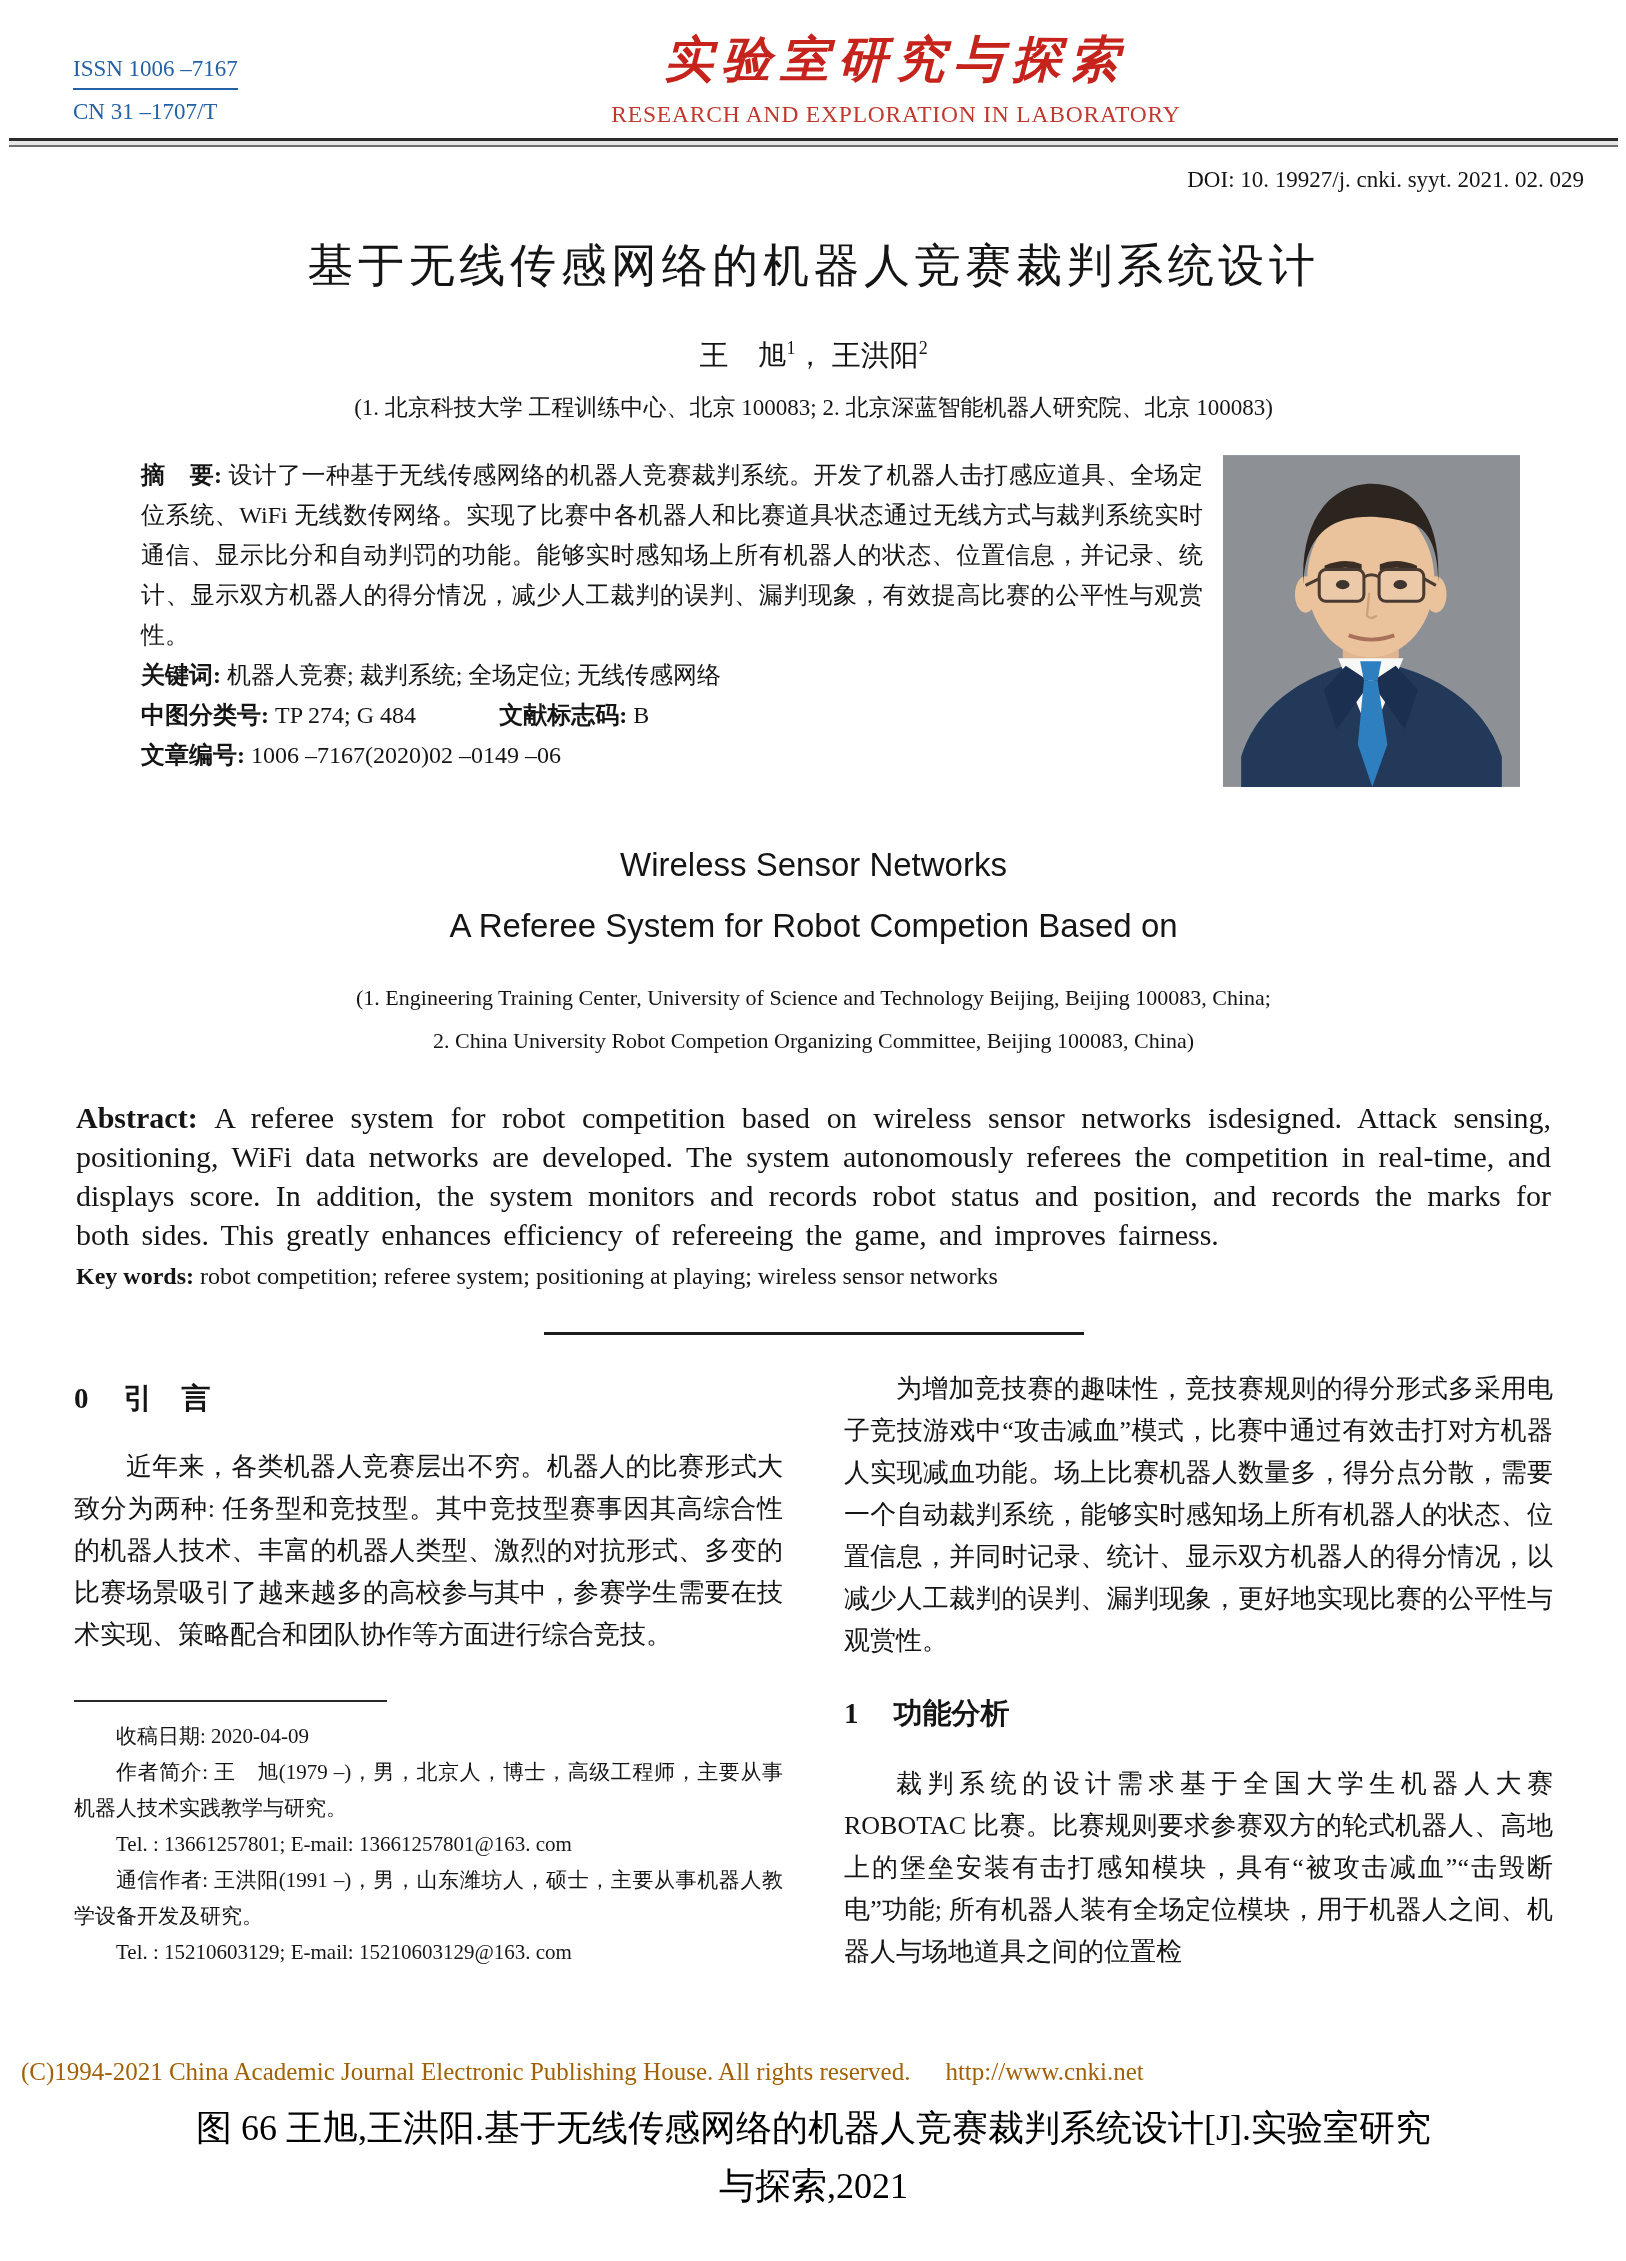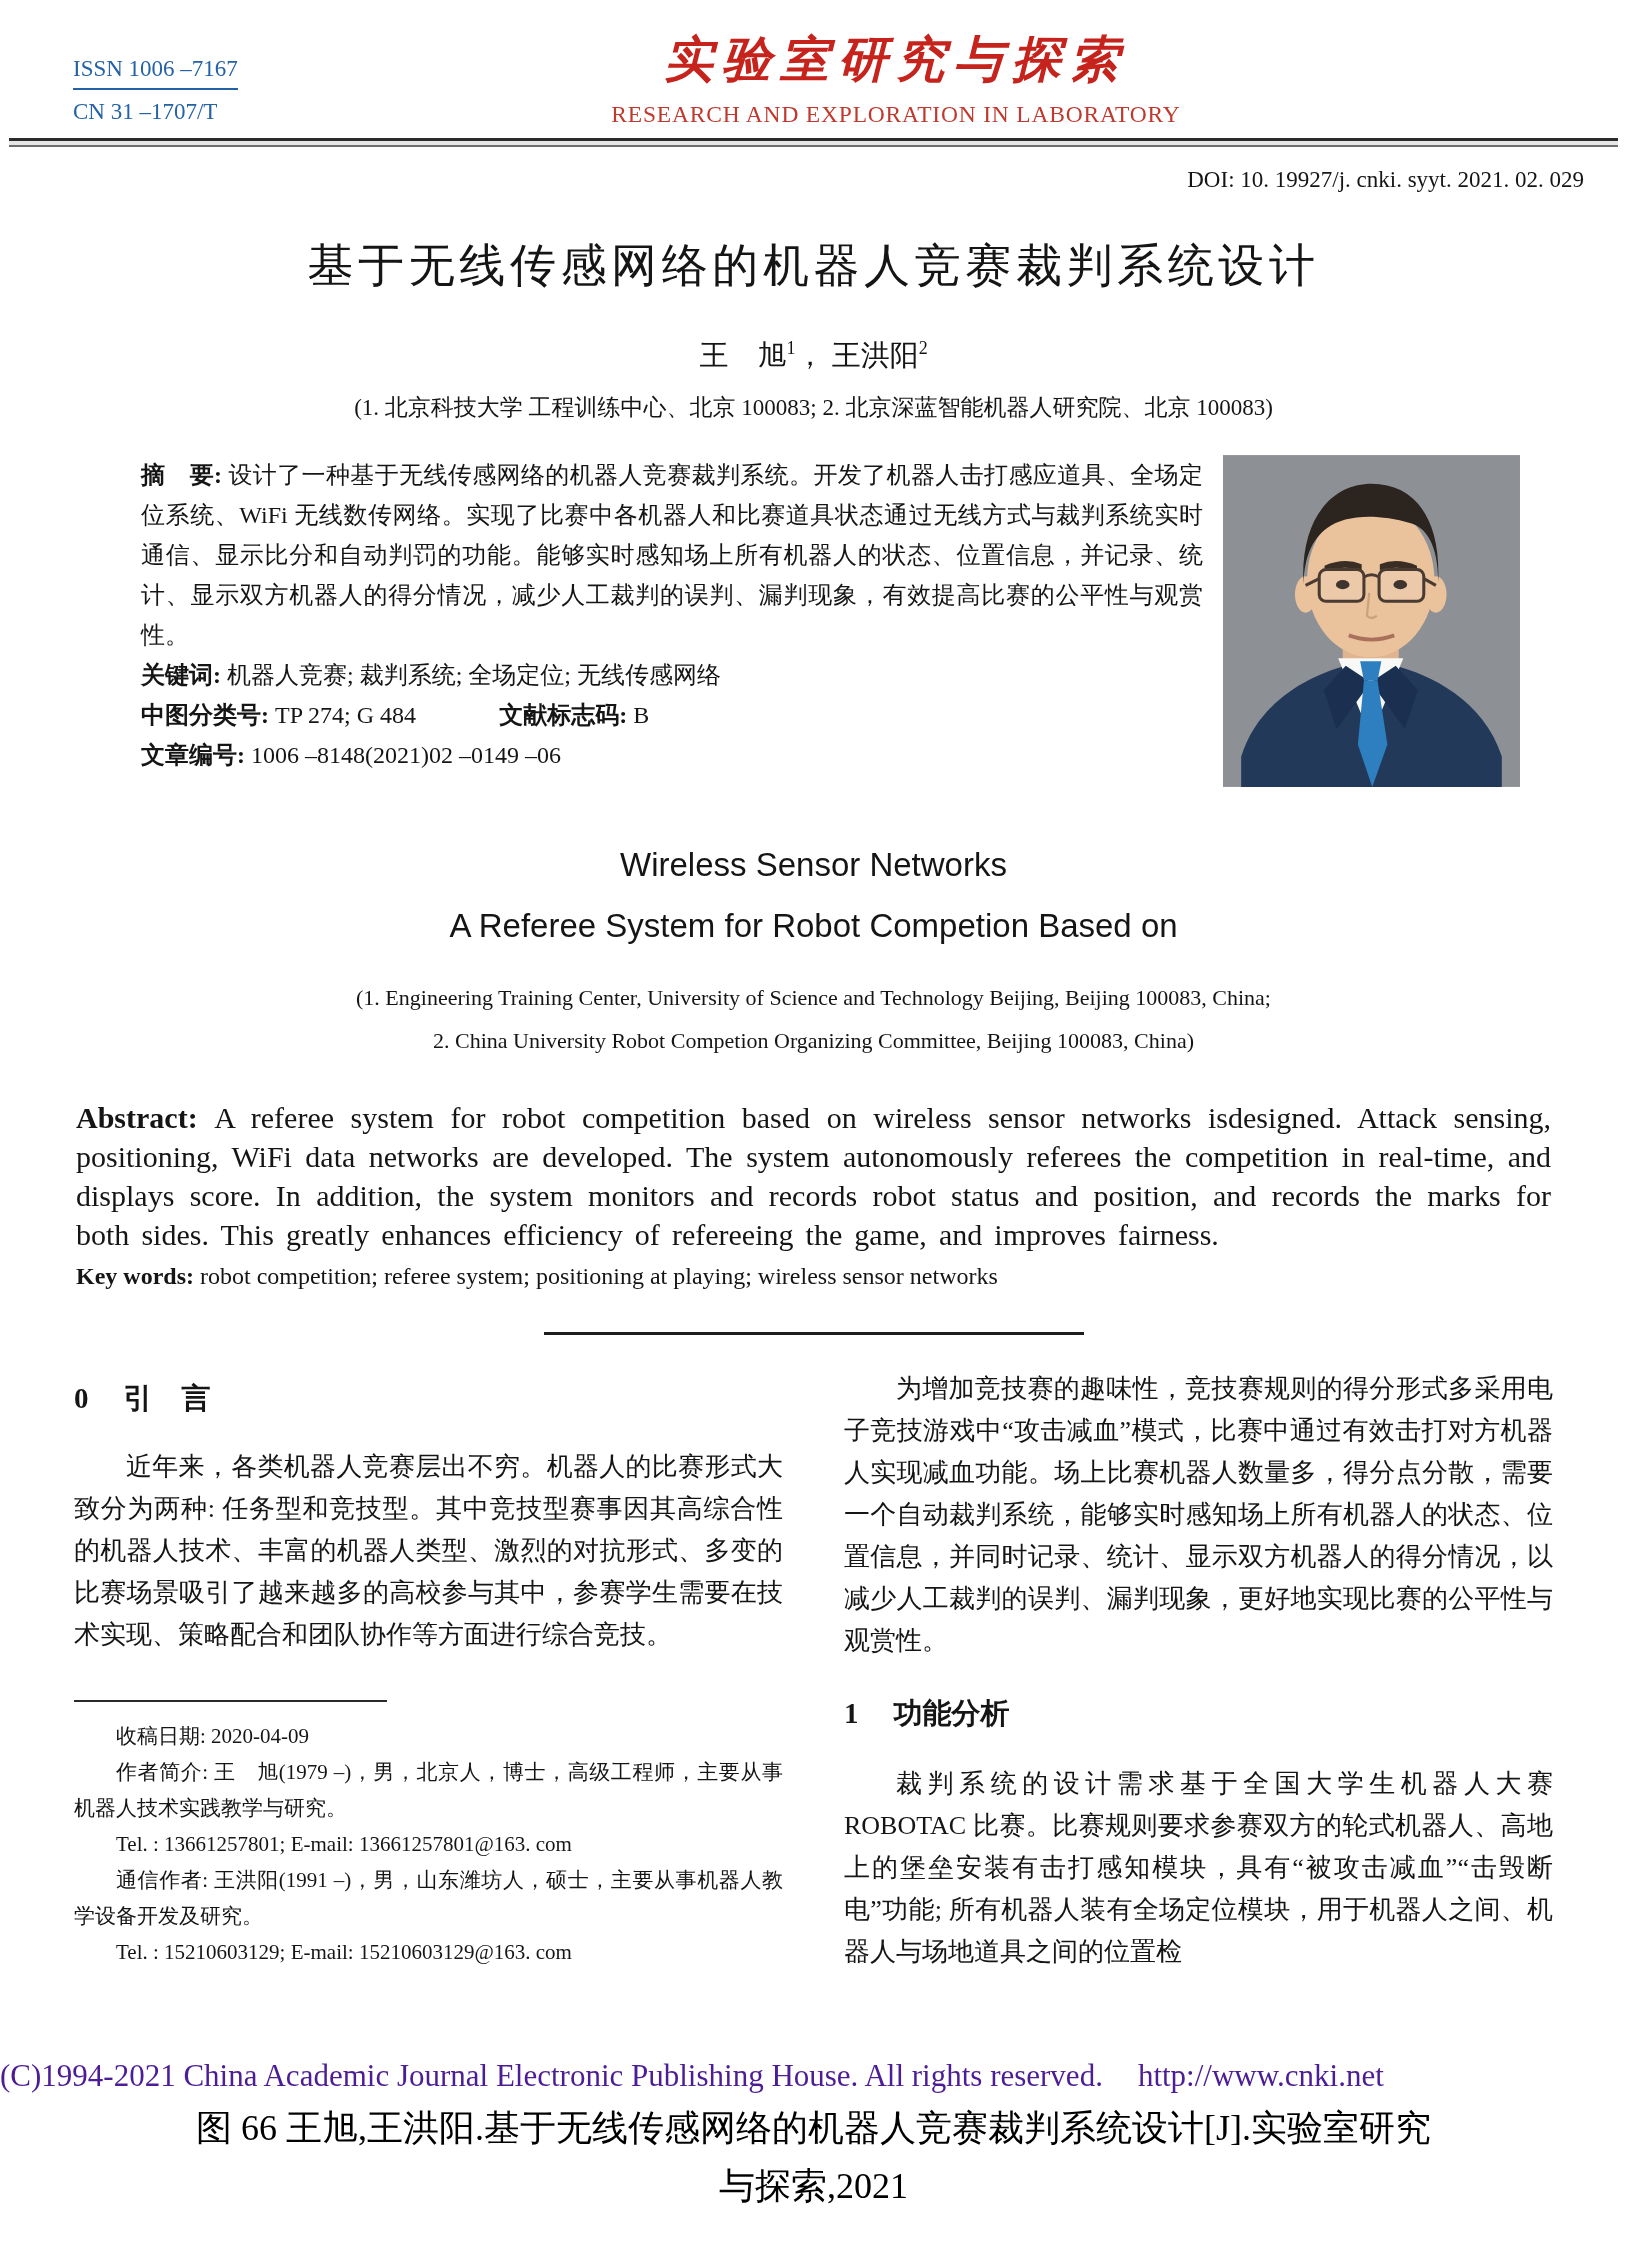--- a/index.html
+++ b/index.html
@@ -53,21 +53,21 @@
   .sec-num{margin-right:35px;}
   .body-para{font-size:26px;line-height:42px;text-align:justify;text-indent:52px;margin:0;}
   .rc-heading{margin:32px 0 29px;}
 
   .footnote{margin-top:44px;}
   .footnote-rule{width:313px;border-top:2.3px solid #2a2a2a;}
   .footnote-text{margin-top:16.7px;font-size:21px;line-height:36px;}
   .footnote-text p{margin:0;text-indent:42px;text-align:justify;}
 
   
-  .copyright{position:absolute;left:0;top:2058px;font-size:31px;color:#4c1d95;white-space:nowrap;}
+  .copyright{position:absolute;left:21px;top:2058px;font-size:25px;color:#a16207;white-space:nowrap;}
   .copyright .url{margin-left:35px;}
   .caption{position:absolute;left:0;top:2099px;width:100%;text-align:center;font-size:36px;line-height:58px;color:#000;}
 </style>
 </head>
 <body>
 
 <div class="page">
 
   <div class="header">
     <div class="header-left">
@@ -86,21 +86,21 @@
   <div class="authors-cn">
     <span>王　旭</span><sup>1</sup><span>，  </span><span>王洪阳</span><sup>2</sup>
   </div>
   <div class="affil-cn">(1. 北京科技大学 工程训练中心、北京 100083; 2. 北京深蓝智能机器人研究院、北京 100083)</div>
 
   <div class="abstract-row">
     <div class="abstract-main">
       <div class="abstract-para"><span class="label-b">摘　要: </span><span>设计了一种基于无线传感网络的机器人竞赛裁判系统。开发了机器人击打感应道具、全场定位系统、WiFi 无线数传网络。实现了比赛中各机器人和比赛道具状态通过无线方式与裁判系统实时通信、显示比分和自动判罚的功能。能够实时感知场上所有机器人的状态、位置信息，并记录、统计、显示双方机器人的得分情况，减少人工裁判的误判、漏判现象，有效提高比赛的公平性与观赏性。</span></div>
       <div class="meta-line"><span class="label-b">关键词: </span><span>机器人竞赛; 裁判系统; 全场定位; 无线传感网络</span></div>
       <div class="meta-line"><span class="label-b">中图分类号: </span><span>TP 274; G 484</span><span class="clc-gap"></span><span class="label-b">文献标志码: </span><span>B</span></div>
-      <div class="meta-line"><span class="label-b">文章编号: </span><span>1006 –8148(2021)02 –0149 –06</span></div>
+      <div class="meta-line"><span class="label-b">文章编号: </span><span>1006 –7167(2020)02 –0149 –06</span></div>
     </div>
 
     <div class="photo-wrap">
       <svg class="photo" viewBox="0 0 392 438" xmlns="http://www.w3.org/2000/svg">
         <rect x="0" y="0" width="392" height="438" fill="#8d9196"></rect>
         <rect x="158" y="210" width="74" height="95" fill="#dfb48e"></rect>
         <ellipse cx="109" cy="184" rx="14" ry="24" fill="#eac29c"></ellipse>
         <ellipse cx="281" cy="184" rx="14" ry="24" fill="#eac29c"></ellipse>
         <ellipse cx="195" cy="165" rx="84" ry="102" fill="#eac29c"></ellipse>
         <path d="M106,170 C102,78 148,38 196,38 C252,38 288,82 284,168 C284,118 268,96 248,90 C200,76 160,80 138,96 C116,112 108,136 106,170 Z" fill="#2c241f"></path>

